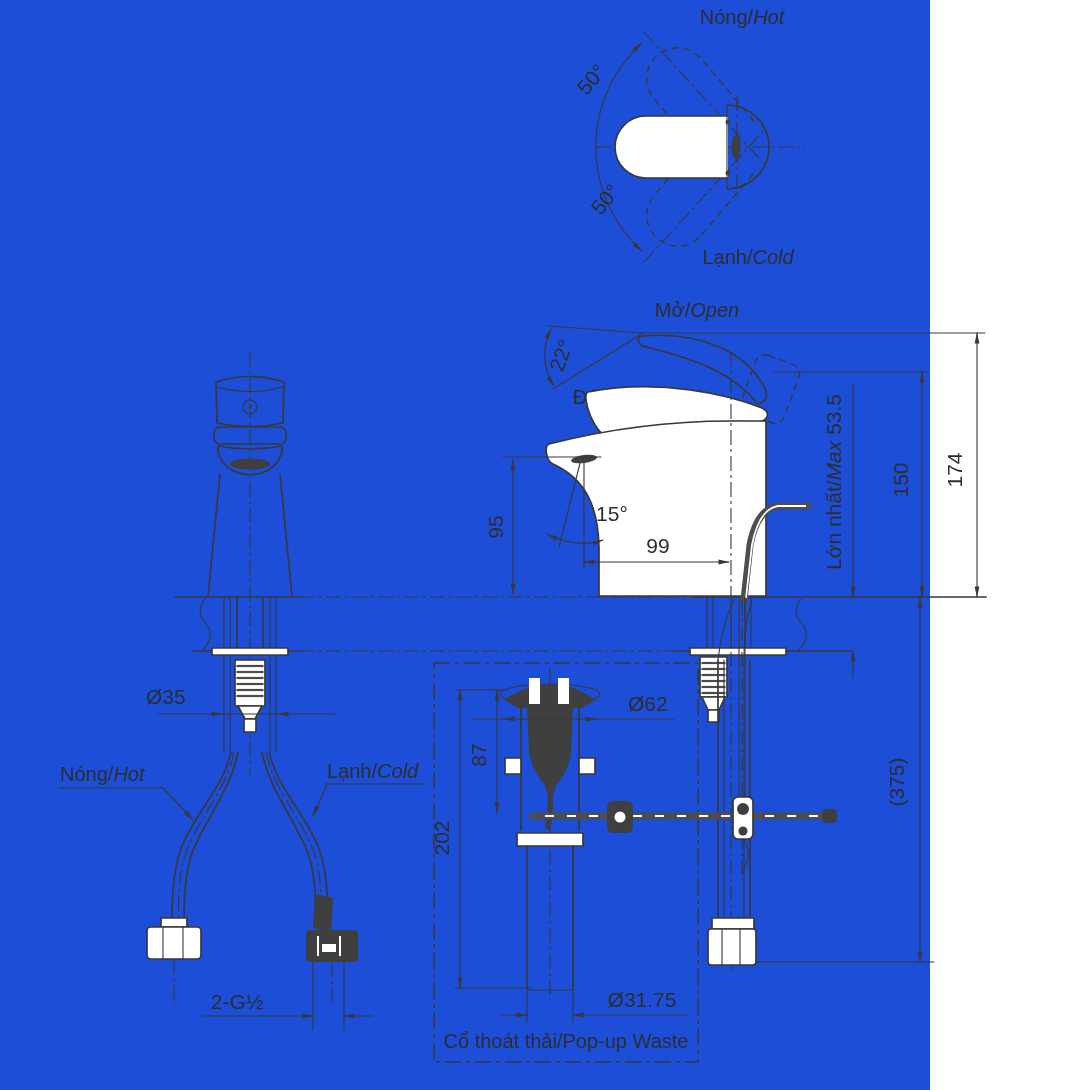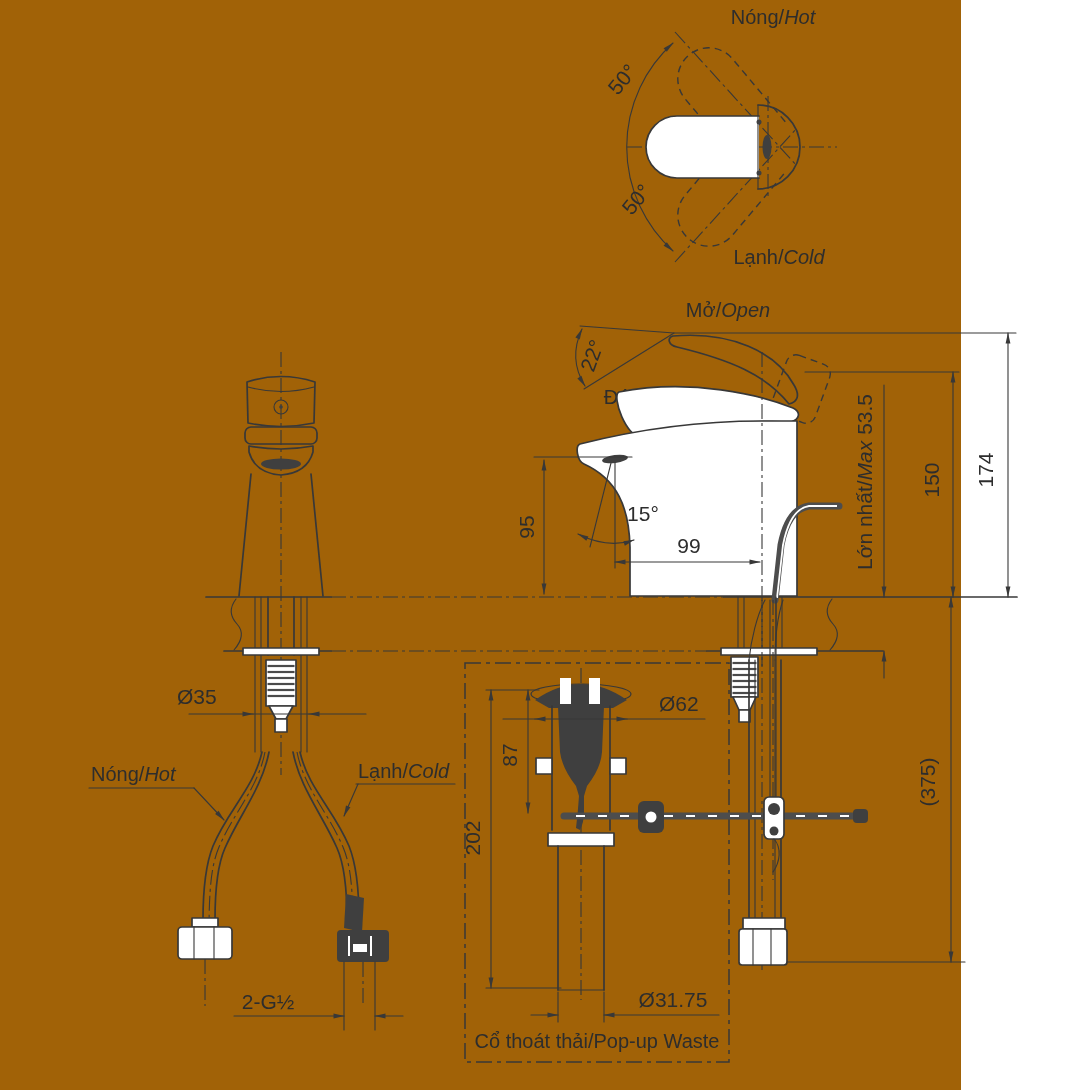--- a/index.html
+++ b/index.html
@@ -1,16 +1,16 @@
 <!DOCTYPE html>
 <html><head>
 <meta charset="utf-8">
 <style>
   html,body{margin:0;padding:0;background:#fff;}
-  .stage{width:930px;height:1090px;background:#a16207;position:relative;font-family:"Liberation Sans","DejaVu Sans",sans-serif;padding-left:31px;}
+  .stage{width:930px;height:1090px;background:#1d4ed8;position:relative;font-family:"Liberation Sans","DejaVu Sans",sans-serif;}
   svg{display:block;}
   .o{fill:none;stroke:#383838;stroke-width:1.7;stroke-linecap:round;stroke-linejoin:round;}
   .t{fill:none;stroke:#383838;stroke-width:1.1;stroke-linecap:round;}
   .dd{fill:none;stroke:#383838;stroke-width:1.1;stroke-dasharray:15 4 3 4;}
   .ds{fill:none;stroke:#383838;stroke-width:1.4;stroke-dasharray:7 5;}
   .dk{fill:#3f3f3f;stroke:none;}
   .wf{fill:#ffffff;}
   .rod{fill:none;stroke:#4d4d4d;stroke-width:7;stroke-linecap:round;}
   .rodcore{fill:none;stroke:#ffffff;stroke-width:1.8;stroke-dasharray:9 13;}
   .stripe{stroke:#4a4a4a;stroke-width:2.2;}

